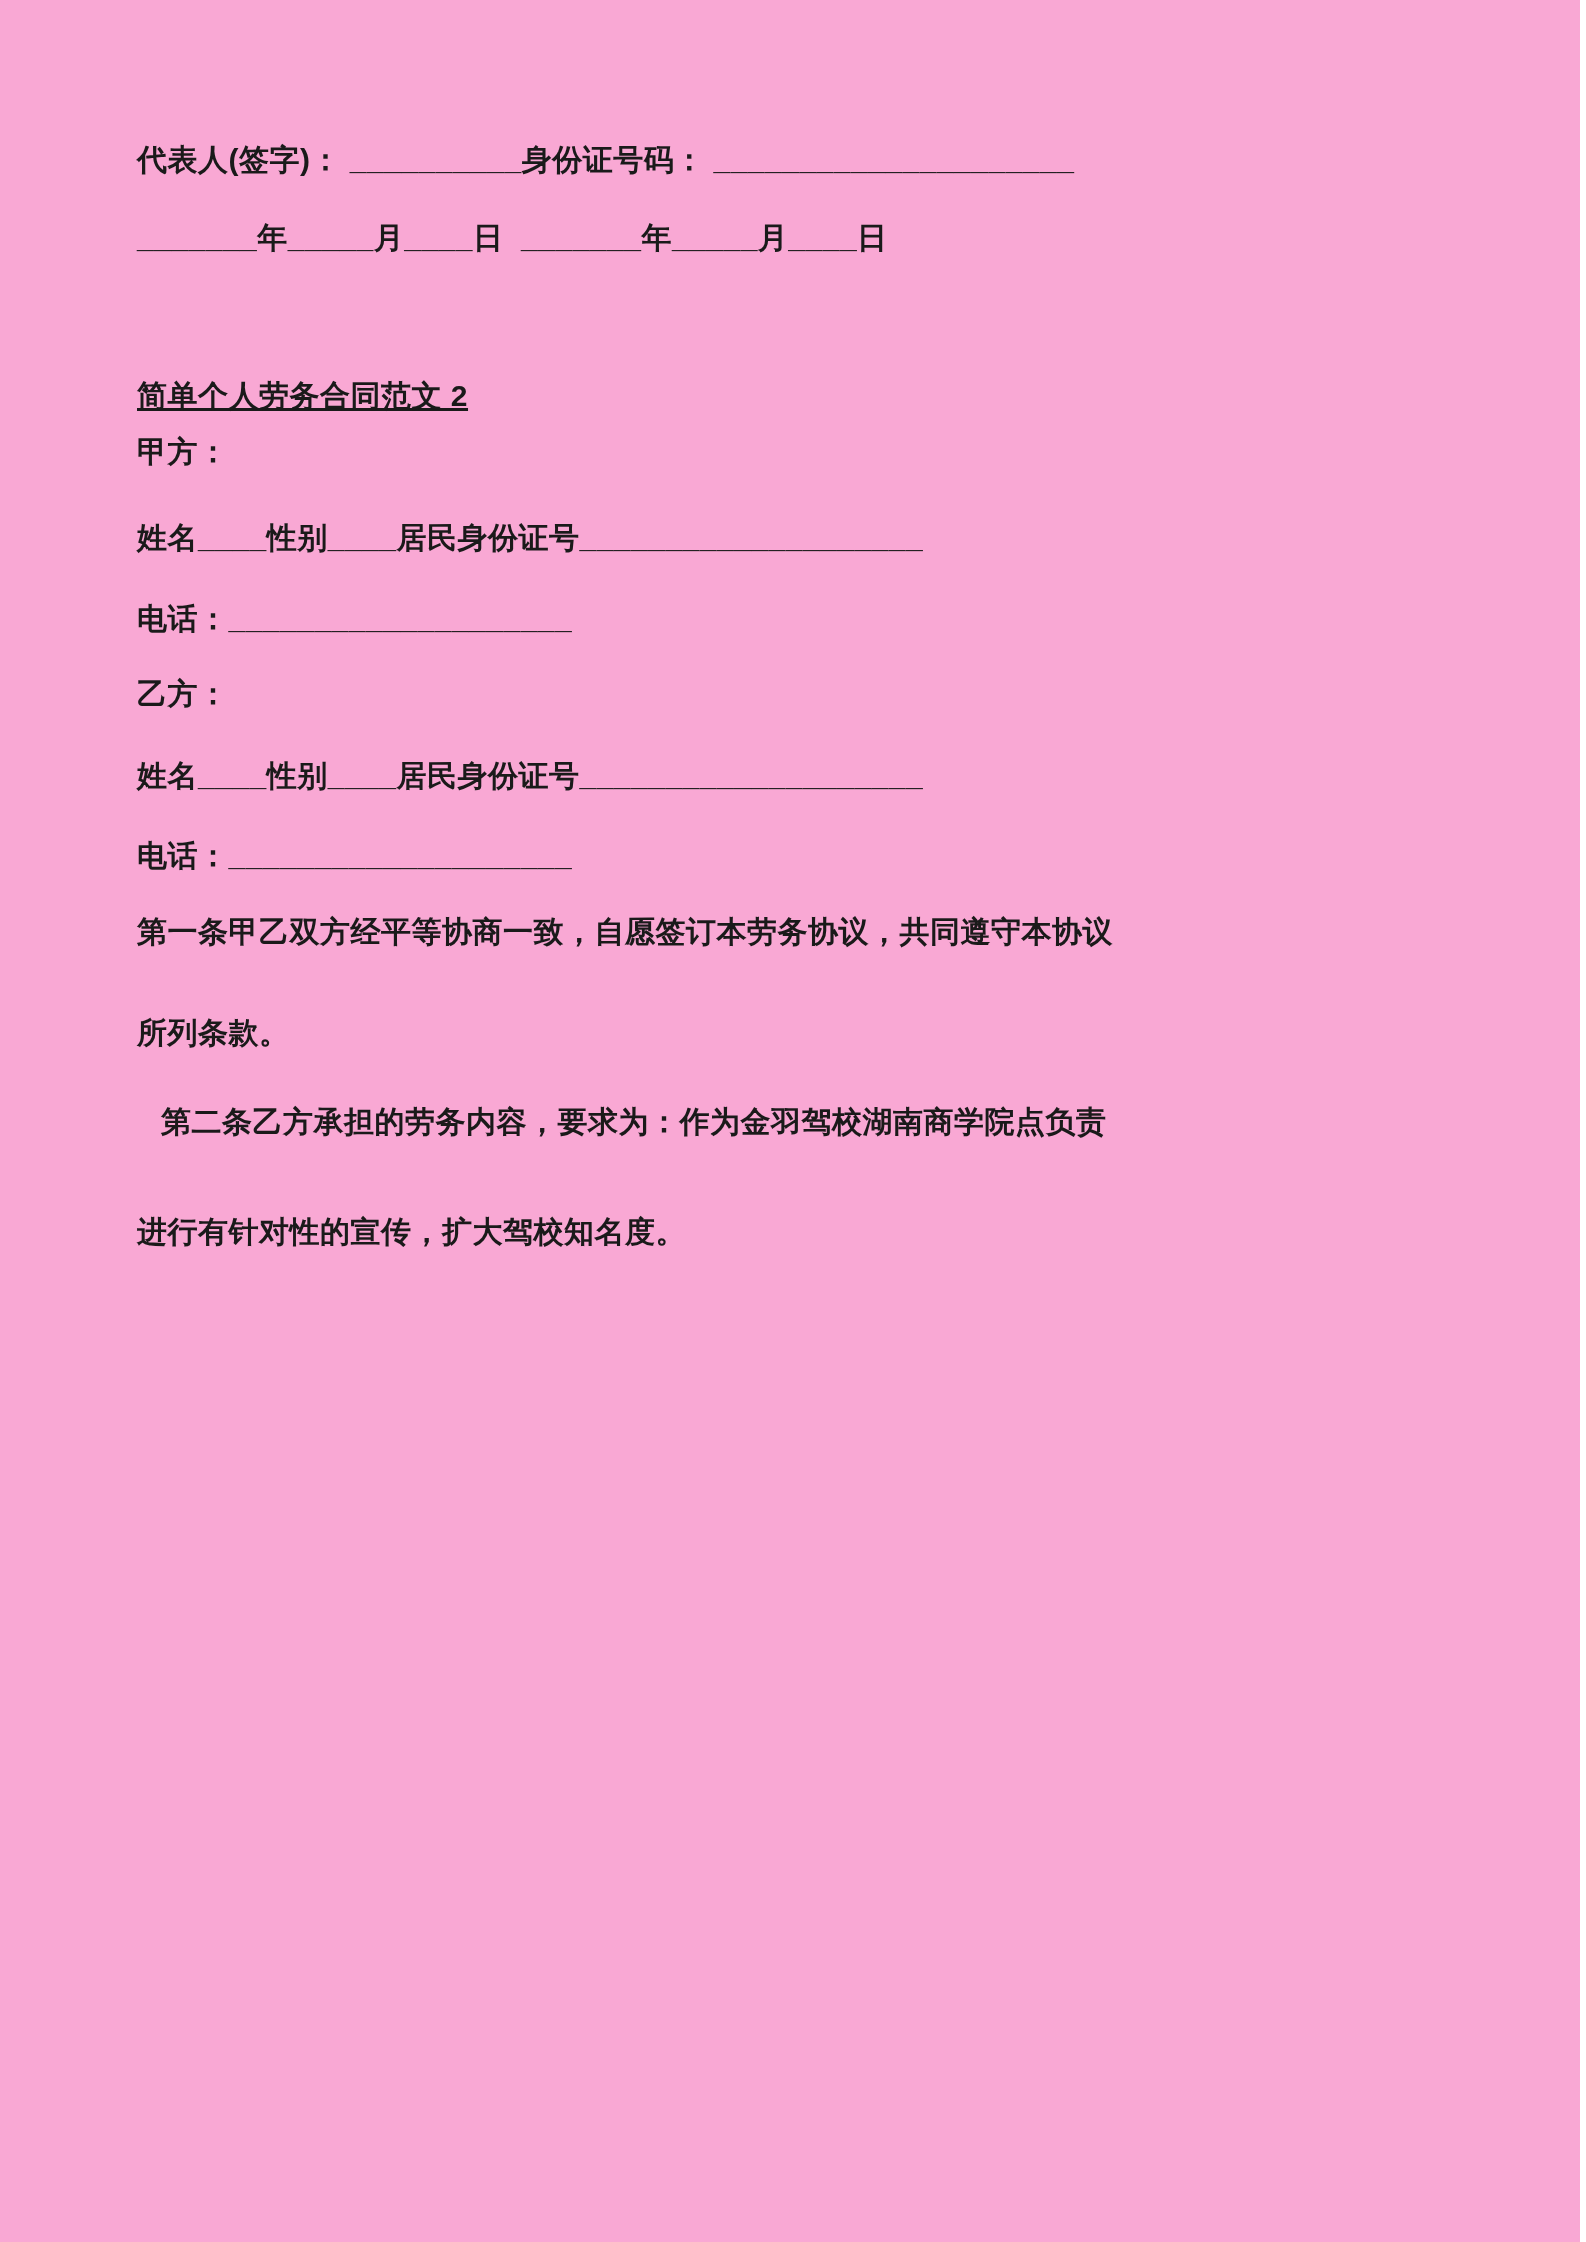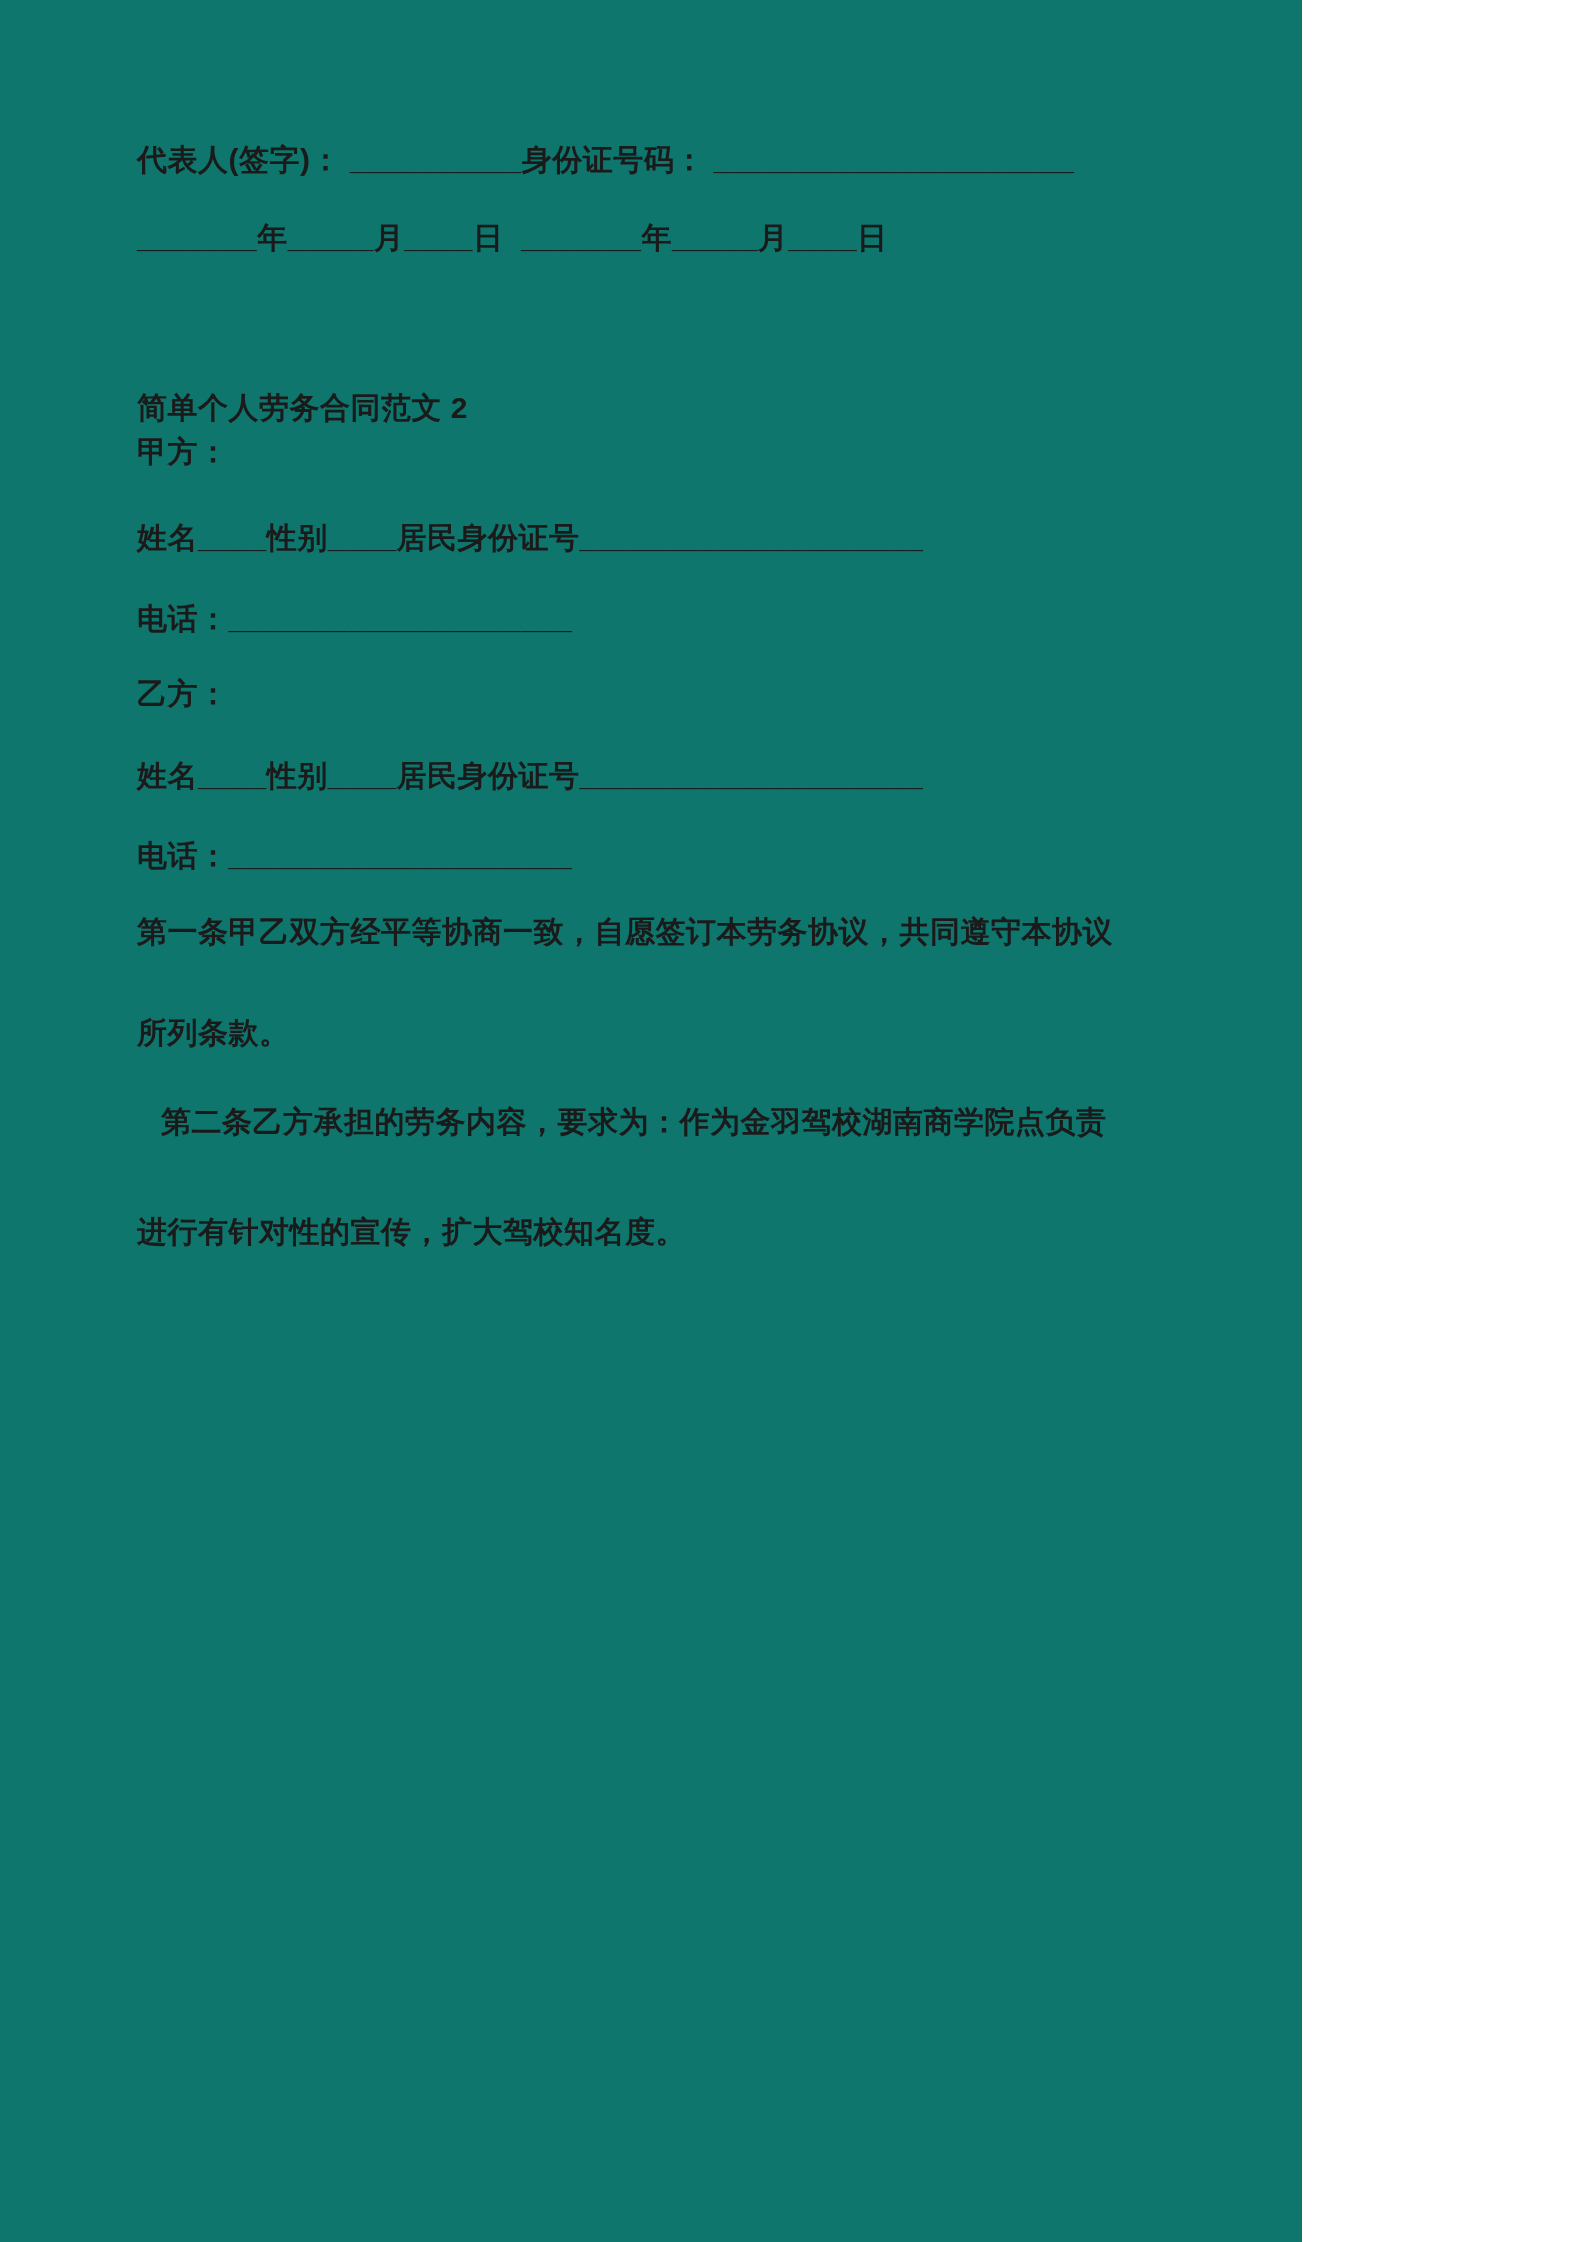--- a/index.html
+++ b/index.html
@@ -2,23 +2,23 @@
 <html><head>
 <meta charset="utf-8">
 <style>
   html, body {
     margin: 0;
     padding: 0;
     background: #ffffff;
   }
   .page {
     position: relative;
-    width: 1302px;
+    width: 1580px;
     height: 2242px;
-    background: #0f766e;
+    background: #f9a8d4;
     font-family: "Liberation Sans", "DejaVu Sans", sans-serif;
     color: #1a1a1a;
     overflow: hidden;
   }
   .doc-line {
     position: absolute;
     left: 137px;
     font-size: 30px;
     font-weight: 700;
     line-height: 1.2;
@@ -28,21 +28,21 @@
 </style>
 </head>
 <body>
 
 <div class="page">
 
   <div class="doc-line" style="top: 142px;">代表人(签字)： __________身份证号码： _____________________</div>
 
   <div class="doc-line" style="top: 220px;">_______年_____月____日  _______年_____月____日</div>
 
-  <div class="doc-line" style="top: 390px;">简单个人劳务合同范文 2</div>
+  <div class="doc-line" style="top: 378px; text-decoration: underline;">简单个人劳务合同范文 2</div>
 
   <div class="doc-line" style="top: 434px; text-align: center;">甲方：</div>
 
   <div class="doc-line" style="top: 520px;">姓名____性别____居民身份证号____________________</div>
 
   <div class="doc-line" style="top: 601px;">电话：____________________</div>
 
   <div class="doc-line" style="top: 676px;">乙方：</div>
 
   <div class="doc-line" style="top: 758px;">姓名____性别____居民身份证号____________________</div>

